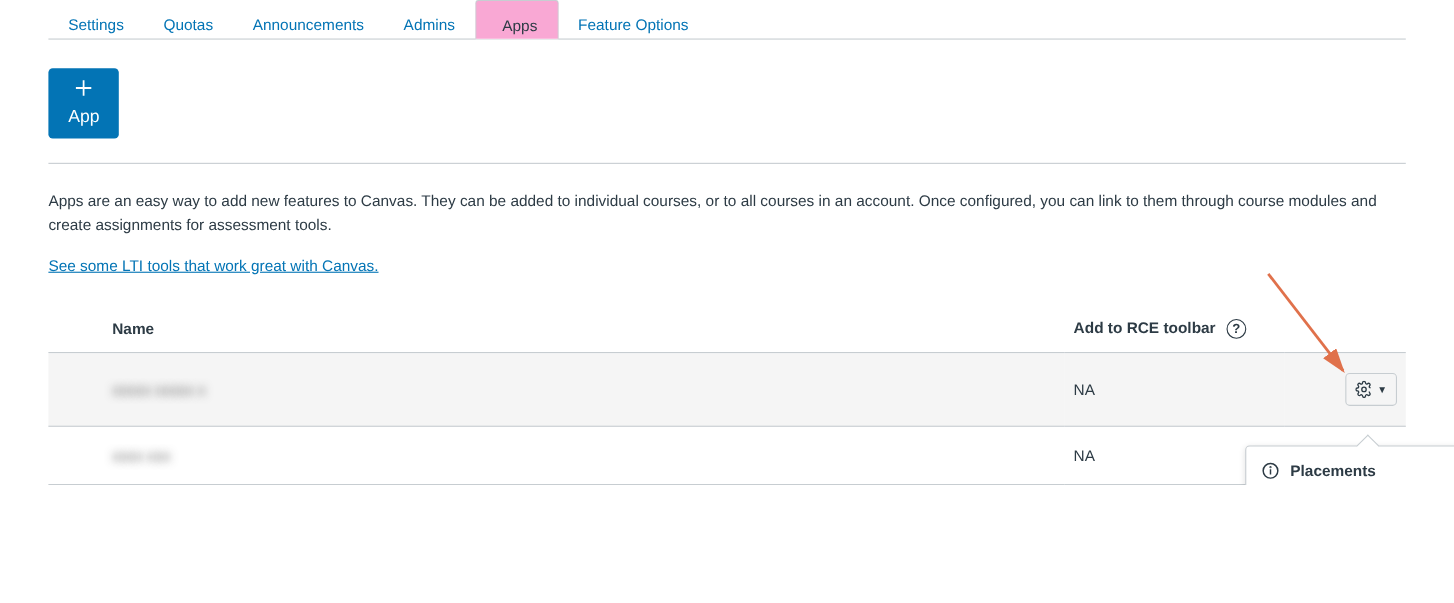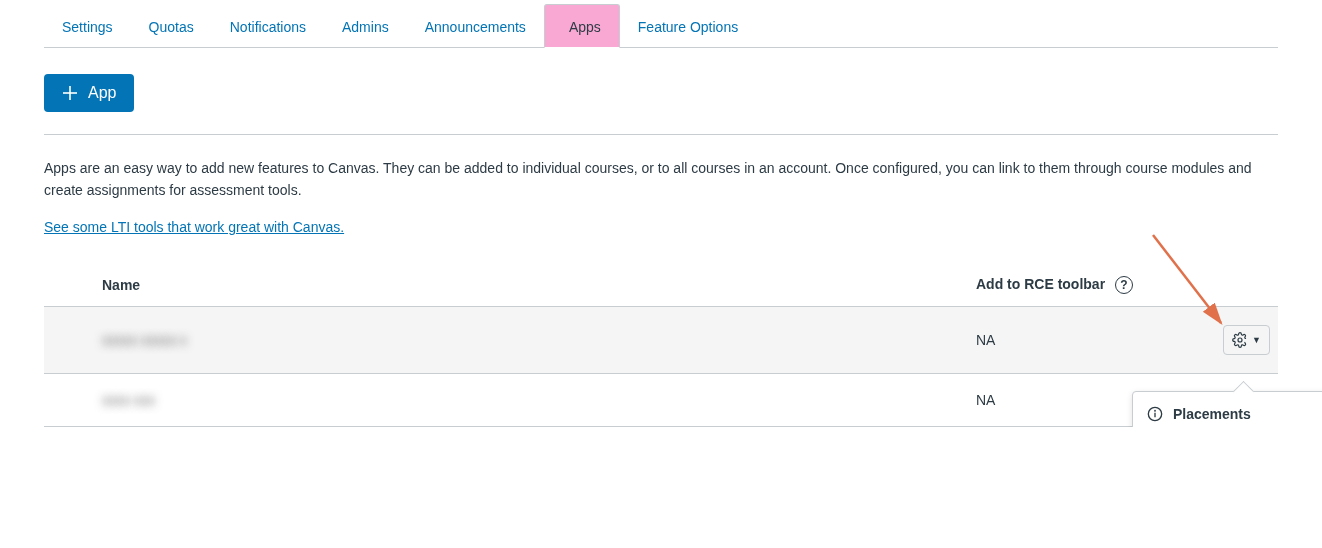--- a/index.html
+++ b/index.html
@@ -8,23 +8,22 @@
     padding: 0 44px;
     font-family: "Helvetica Neue", Helvetica, Arial, sans-serif;
     font-size: 14px;
     color: #2d3b45;
     background: #fff;
     width: 1322px;
   }
   
   .tabs {
     display: flex;
-    align-items: flex-end;
-    border-bottom: 1px solid #c7cdd1;
-    height: 48px;
+    border-bottom: 1px solid #c7cdd1;
+    height: 36px;
   }
   .tab {
     padding: 14px 18px 12px;
     color: #0374b5;
     cursor: pointer;
     font-size: 14px;
     position: relative;
   }
   .tab.active {
     color: #2d3b45;
@@ -55,20 +54,21 @@
     display: inline-flex;
     align-items: center;
     gap: 10px;
     background: #0374b5;
     color: #fff;
     border: none;
     border-radius: 4px;
     font-size: 16px;
     padding: 10px 18px;
     cursor: pointer;
+    flex-direction: column;
   }
   .add-btn svg { width: 16px; height: 16px; }
   
   .intro { margin-top: 22px; line-height: 1.6; color: #2d3b45; }
   .intro a { color: #0374b5; text-decoration: underline; margin-top: 27px; }
   
   .app-table { width: 100%; margin-top: 26px; border-collapse: collapse; }
   .app-table th {
     text-align: left;
     font-weight: 600;
@@ -161,23 +161,22 @@
     pointer-events: none;
     z-index: 15;
   }
 </style>
 </head>
 <body>
 
 <div class="tabs">
   <div class="tab">Settings</div>
   <div class="tab">Quotas</div>
-  <div class="tab">Notifications</div>
+  <div class="tab">Announcements</div>
   <div class="tab">Admins</div>
-  <div class="tab">Announcements</div>
   <div class="tab active">Apps</div>
   <div class="tab">Feature Options</div>
 </div>
 
 <div class="page-header">
   <button class="add-btn">
     <svg viewBox="0 0 16 16" fill="none" stroke="#fff" stroke-width="1.6">
         <line x1="8" y1="1" x2="8" y2="15"></line>
         <line x1="1" y1="8" x2="15" y2="8"></line>
       </svg>

